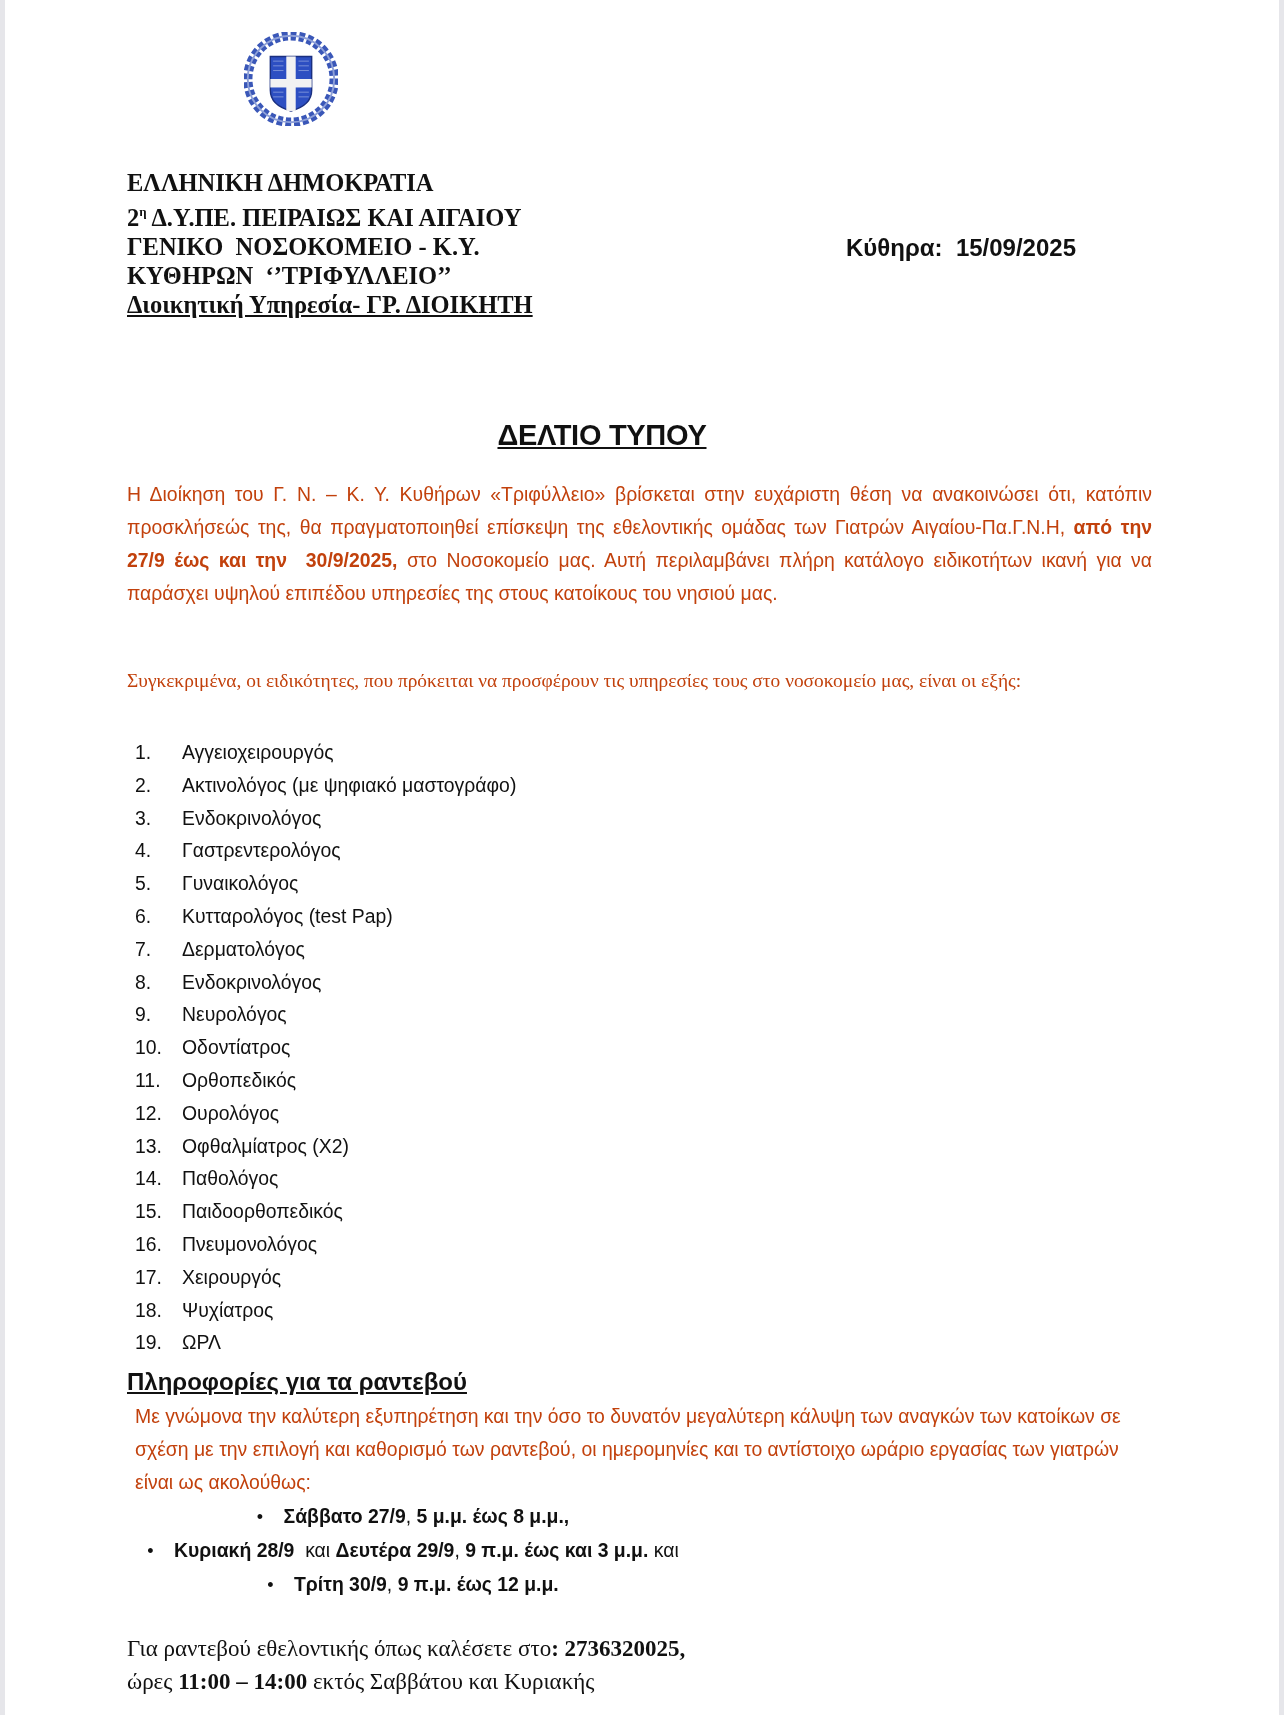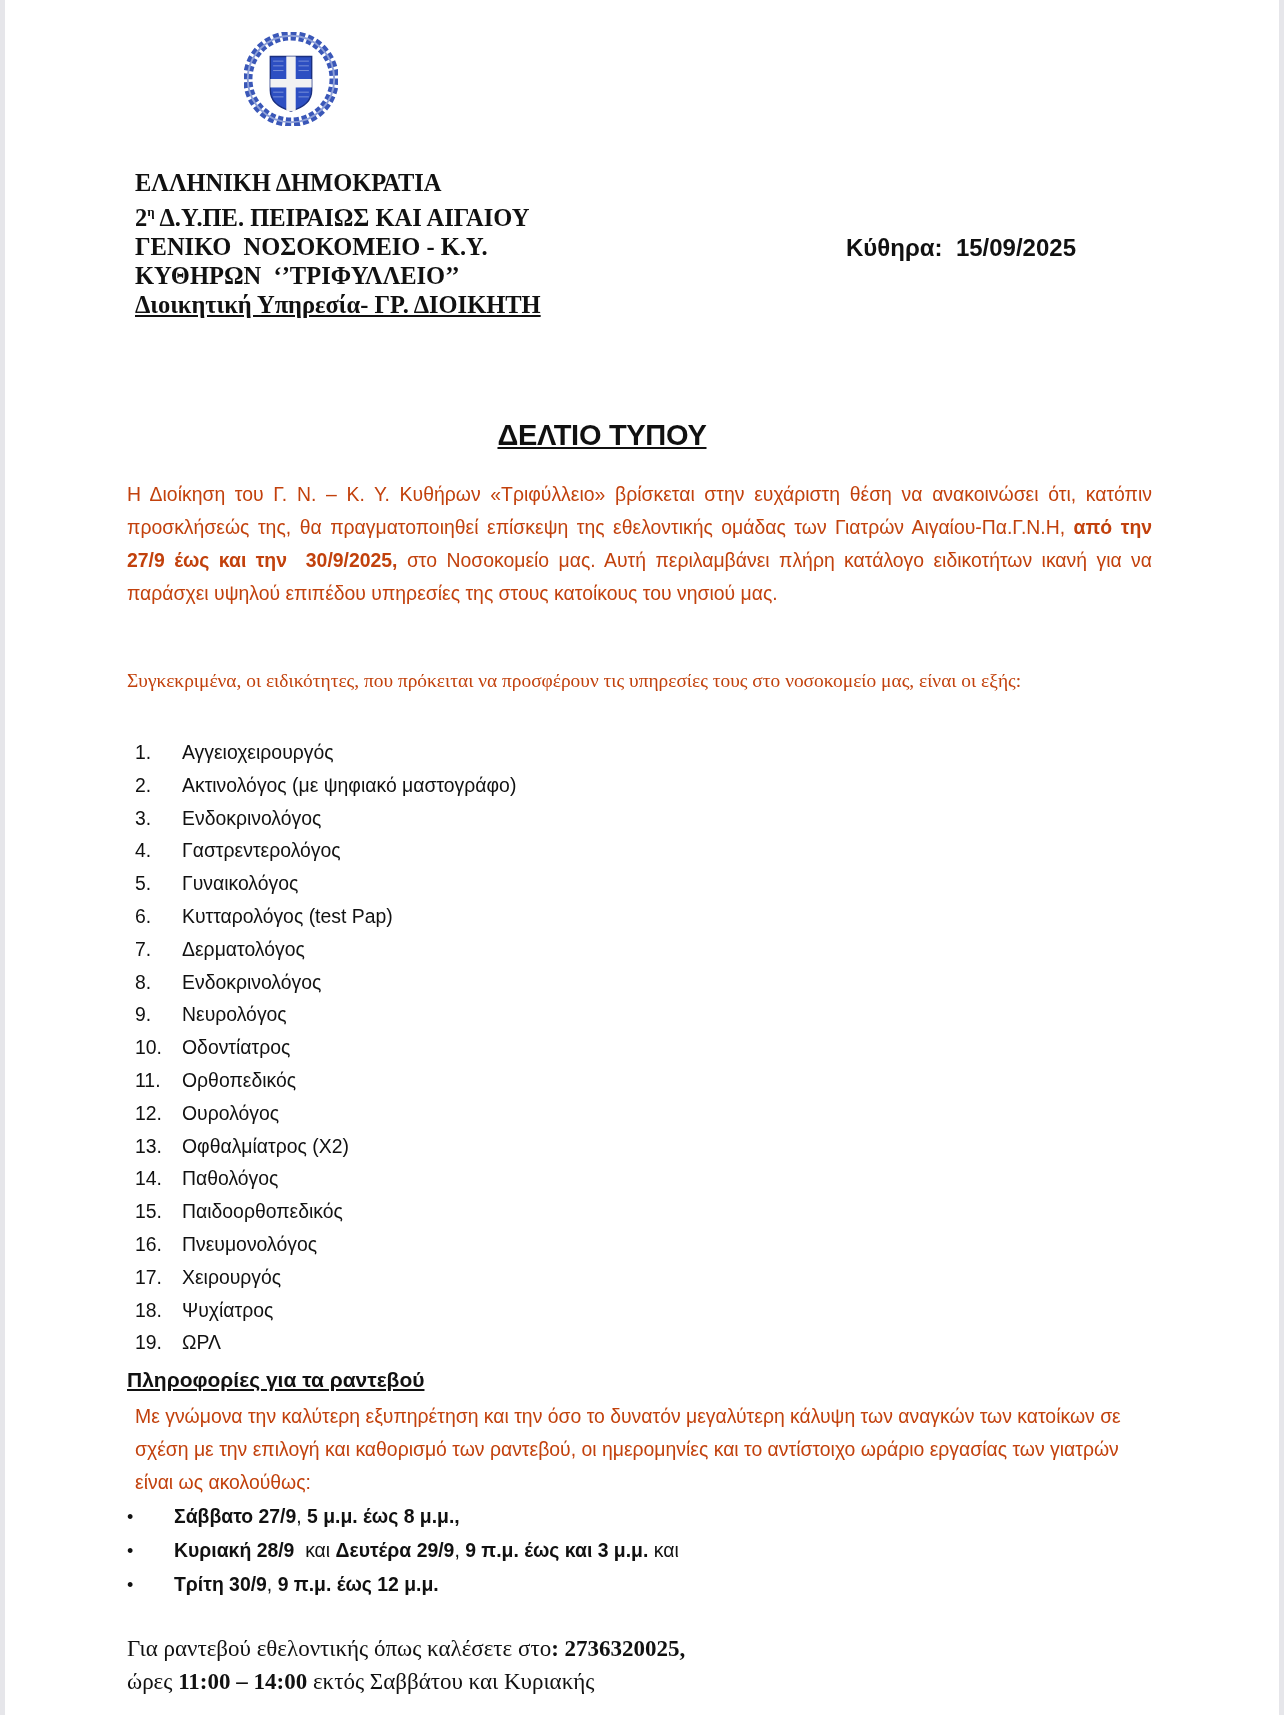--- a/index.html
+++ b/index.html
@@ -1,36 +1,36 @@
 <!DOCTYPE html>
 <html><head>
 <meta charset="utf-8">
 <style>
   html,body{margin:0;padding:0;}
   body{width:1284px;height:1715px;background:#fff;position:relative;overflow:hidden;font-family:"Liberation Sans",sans-serif;color:#111;}
   .edge-left{position:absolute;left:0;top:0;width:5px;height:1715px;background:#e6e6ea;}
   .edge-right{position:absolute;right:0;top:0;width:5px;height:1715px;background:#e6e6ea;}
   .emblem{position:absolute;left:244px;top:32px;width:94px;height:94px;}
   .org{position:absolute;left:127px;top:168px;font-family:"Liberation Serif",serif;font-weight:bold;font-size:24.5px;line-height:29px;color:#111;}
-  .org div{white-space:nowrap;margin-left:8px;}
+  .org div{white-space:nowrap;}
   .org sup{font-size:13px;vertical-align:10px;}
   .org .u{text-decoration:underline;}
   .date{position:absolute;left:846px;top:234px;font-family:"Liberation Sans",sans-serif;font-weight:bold;font-size:24px;white-space:nowrap;}
   .title{position:absolute;left:0;width:1204px;top:419px;text-align:center;font-weight:bold;font-size:29px;text-decoration:underline;letter-spacing:-0.3px;}
   .para{position:absolute;left:127px;width:1025px;font-size:19.4px;line-height:33px;color:#c2410c;}
   .p1{top:478px;text-align:justify;}
   .p1 b{font-weight:bold;}
   .p2{top:664px;font-family:Liberation Serif, serif;}
   .list{position:absolute;left:127px;top:728px;font-size:19.4px;line-height:32.8px;margin:8px;padding:0;list-style:none;}
   .list li{white-space:nowrap;}
   .list .num{display:inline-block;width:47px;}
-  .info-title{position:absolute;left:127px;top:1368px;font-size:21px;font-weight:bold;text-decoration:underline;}
+  .info-title{position:absolute;left:127px;top:1368px;font-size:24px;font-weight:bold;text-decoration:underline;}
   .p3{top:1400px;margin-left:8px;}
   .bullets{position:absolute;left:127px;top:1500px;font-size:19.4px;line-height:33px;margin:0;padding:0;list-style:none;}
-  .bullets li{white-space:nowrap;}
+  .bullets li{white-space:nowrap;text-align:center;}
   .bullets .dot{display:inline-block;width:47px;font-size:18px;}
   .footer{position:absolute;left:127px;top:1632px;font-family:"Liberation Serif",serif;font-size:23px;line-height:33px;}
   .footer div{white-space:nowrap;}
 </style>
 </head>
 <body>
 
 <div class="edge-left"></div>
 <div class="edge-right"></div>
 

